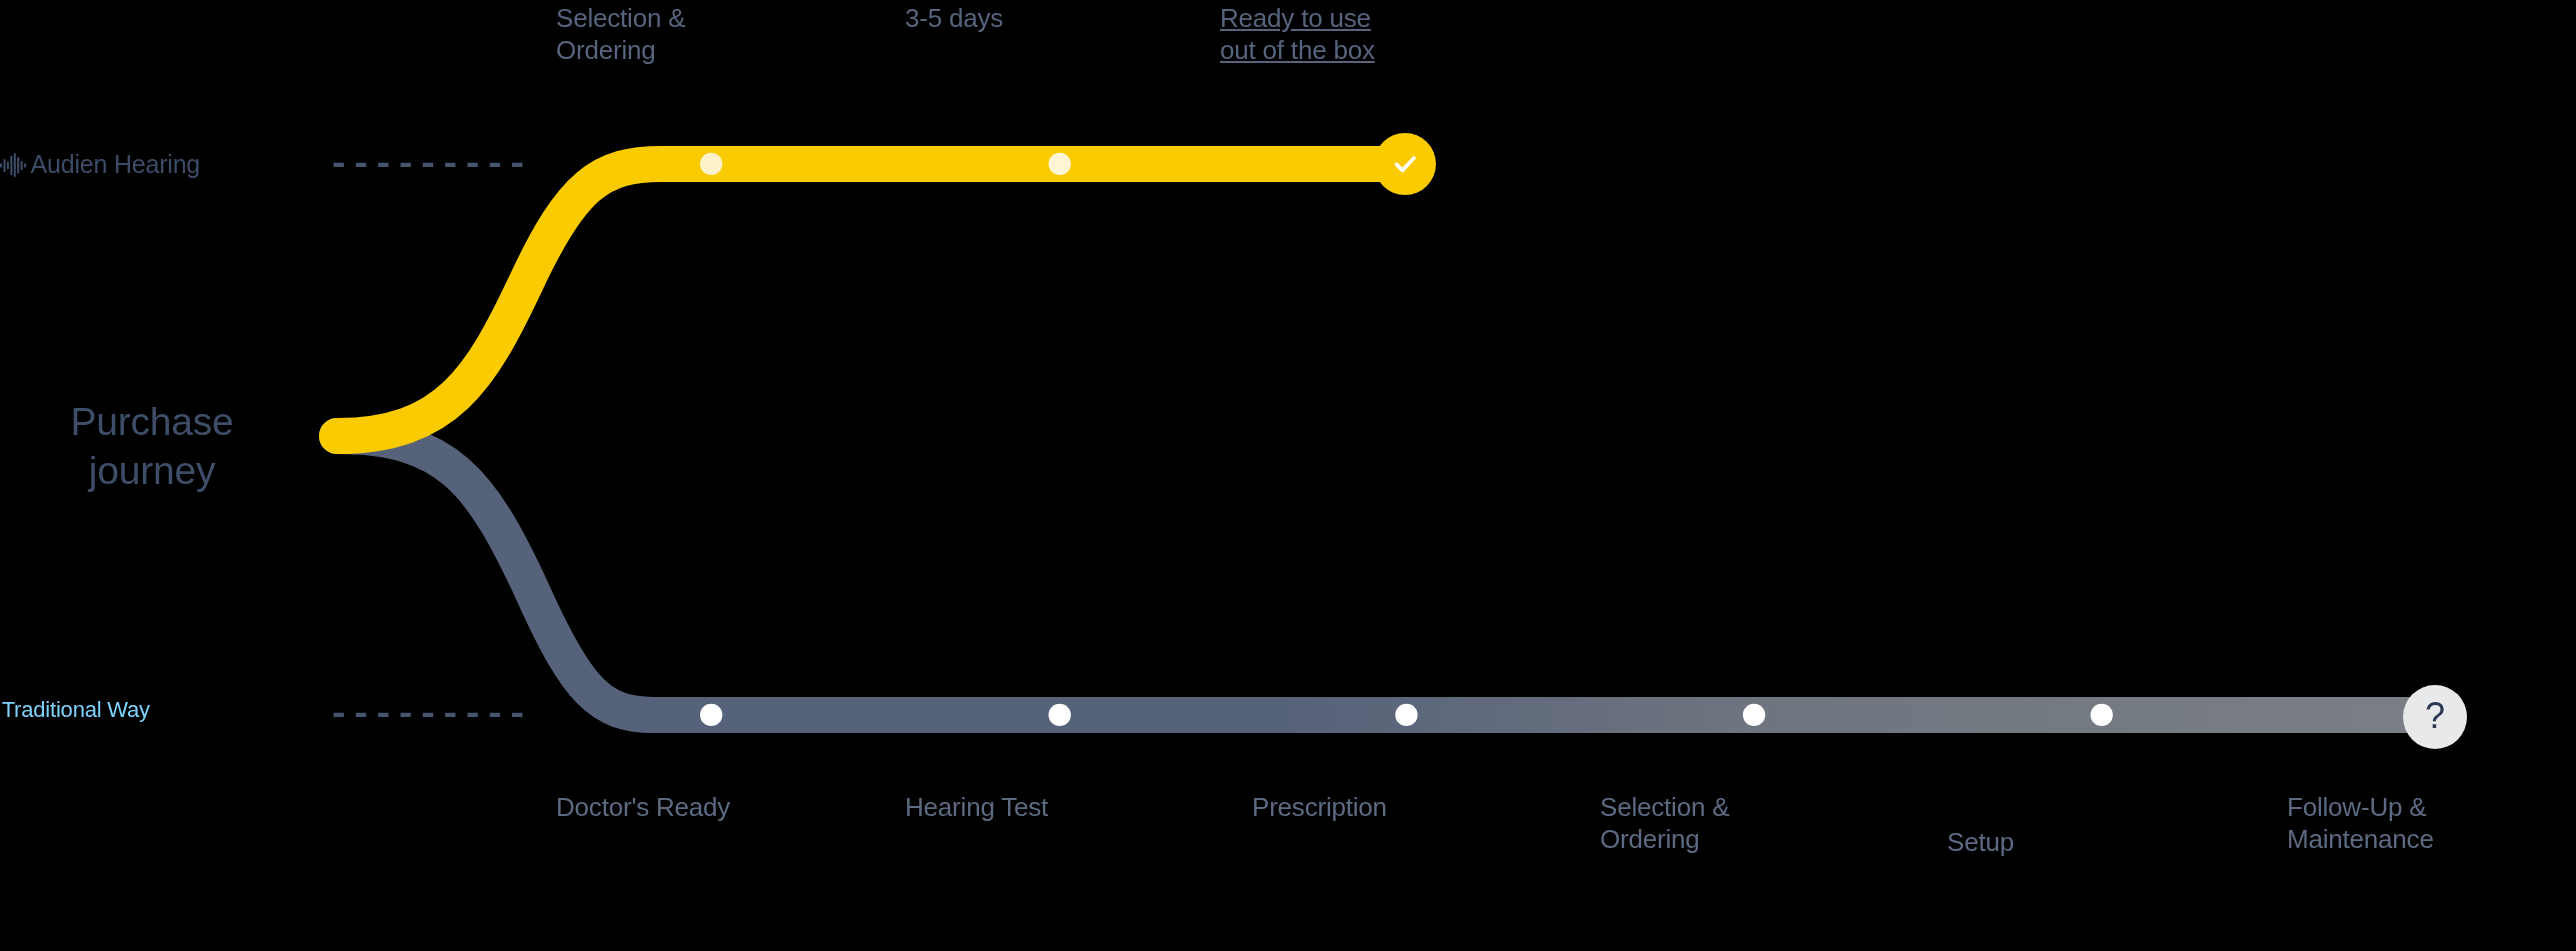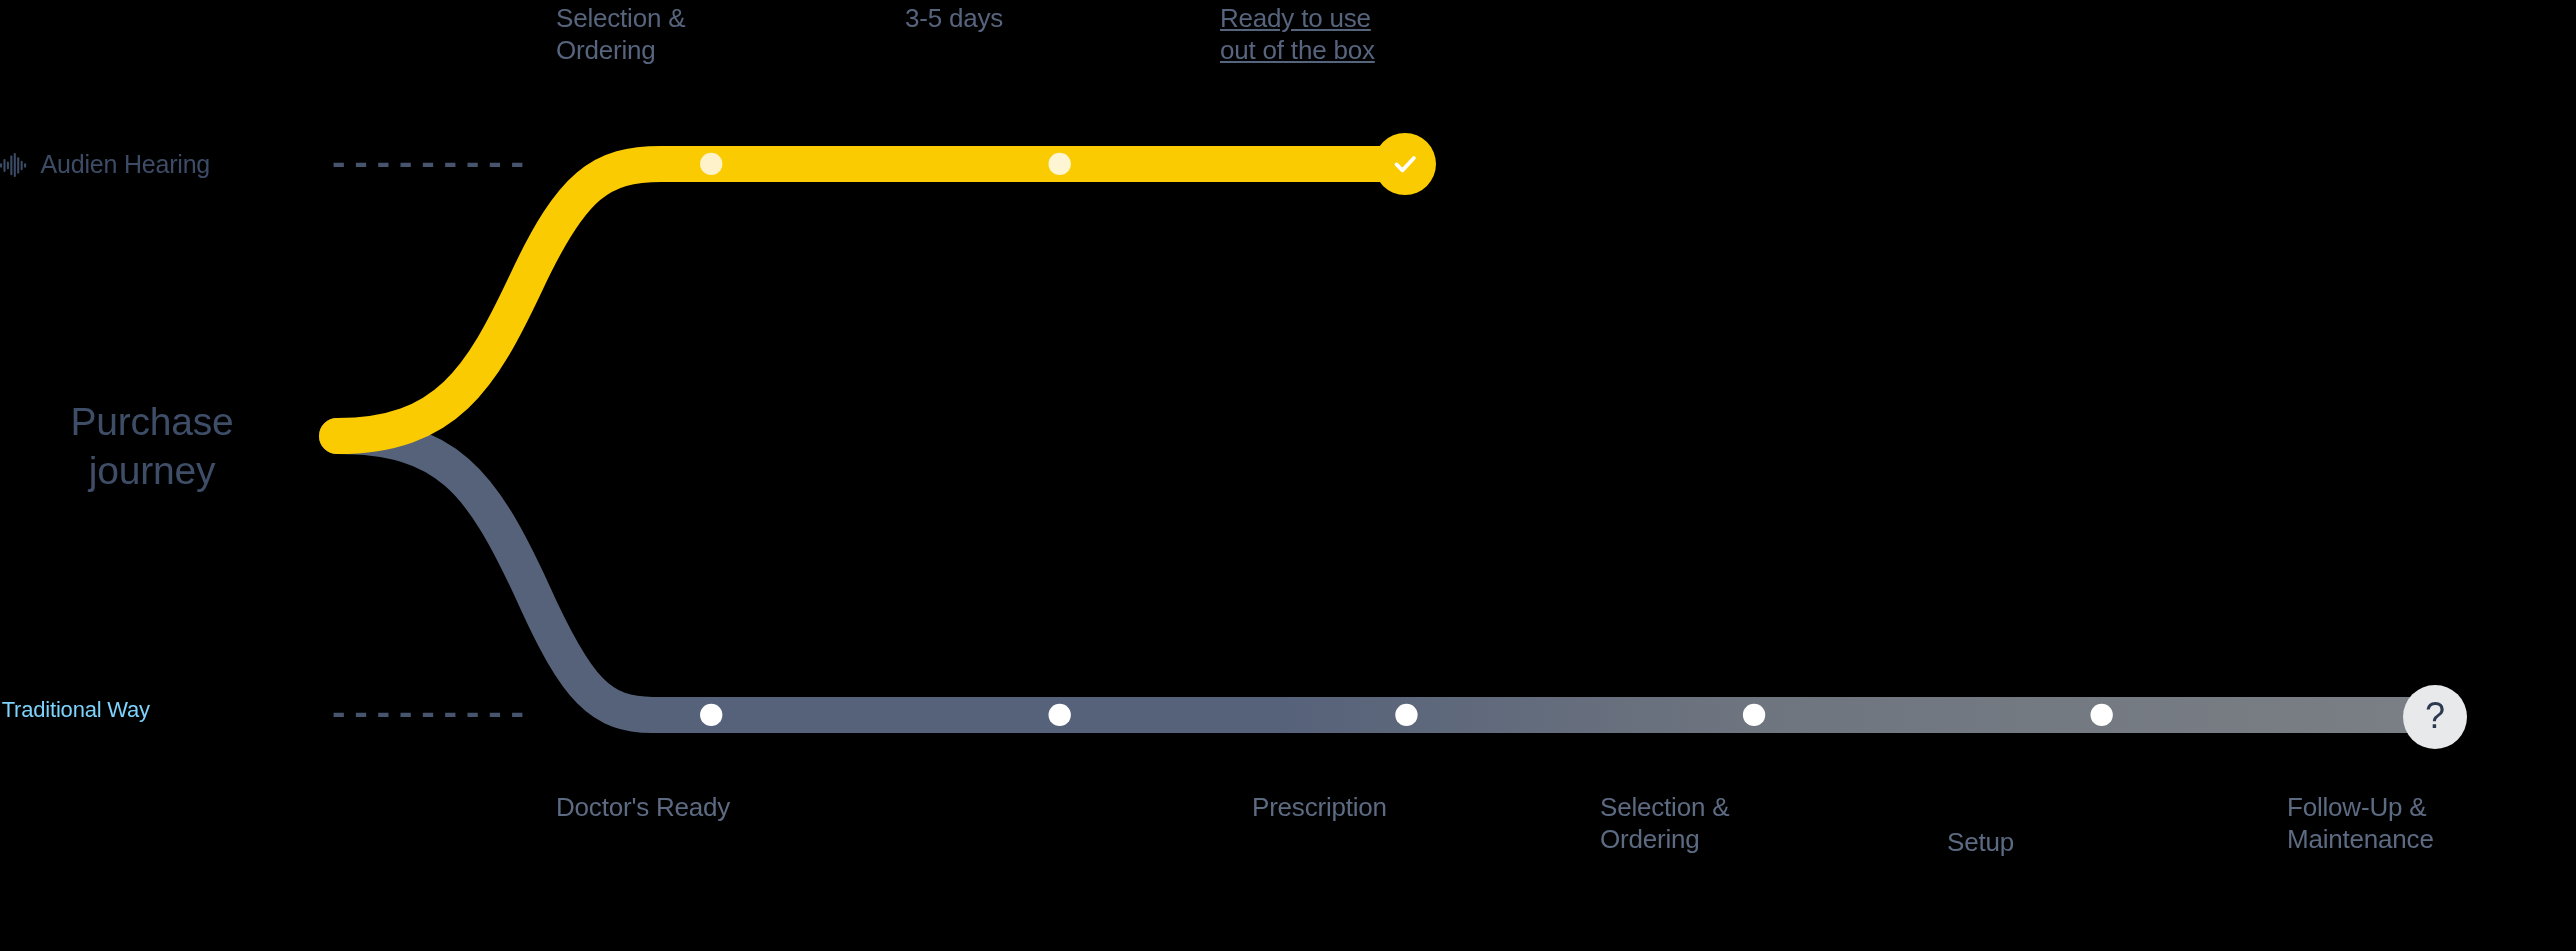--- a/index.html
+++ b/index.html
@@ -29,21 +29,21 @@
     color: #4D5C76;
     font-size: 27px;
     letter-spacing: -0.2px;
     white-space: nowrap;
   }
   #brand-label {
     left: 0px;
     top: 150px;
     display: flex;
     align-items: center;
-    gap: 13px;
+    gap: 3px;
   }
   #brand-label .brand-text {
     color: #3D4C66;
     font-size: 25px;
     letter-spacing: -0.2px;
   }
   #wave-icon {
     display: block;
   }
 
@@ -178,20 +178,23 @@
 
   <div class="stage-label top" style="left:1220px; top:1.7px; width:309px;text-decoration:underline;">
     <div>Ready to use</div>
     <div>out of the box</div>
   </div>
 
   <div class="stage-label bottom" style="left:556px; top:791px; width:309px;">
     <div>Doctor's Ready</div>
   </div>
 
+  <div class="stage-label bottom" style="left:905px; top:791px; width:309px;">
+    <div>Hearing Test</div>
+  </div>
 
   <div class="stage-label bottom" style="left:1252px; top:791px; width:309px;">
     <div>Prescription</div>
   </div>
 
   <div class="stage-label bottom" style="left:1600px; top:791px; width:309px;">
     <div>Selection &amp;</div>
     <div>Ordering</div>
   </div>
 

